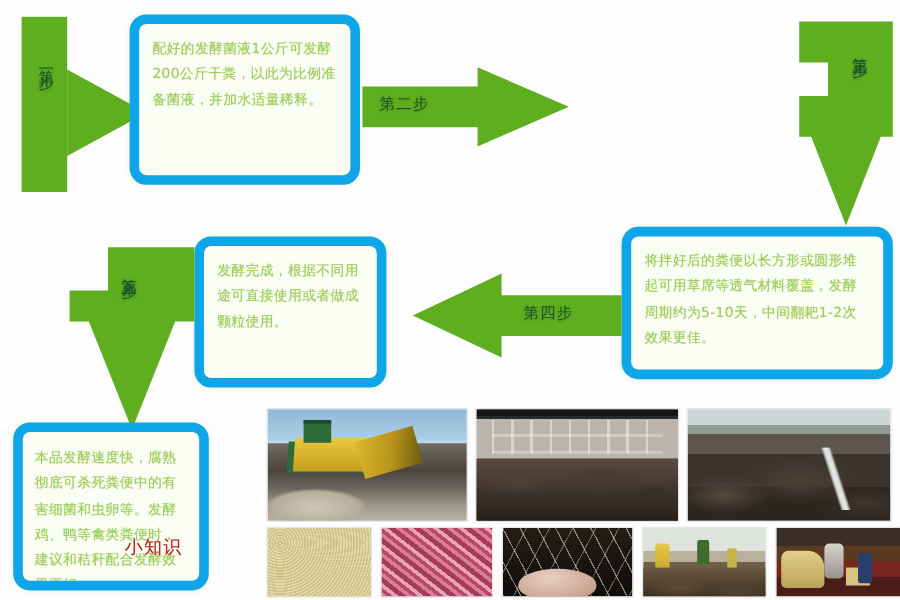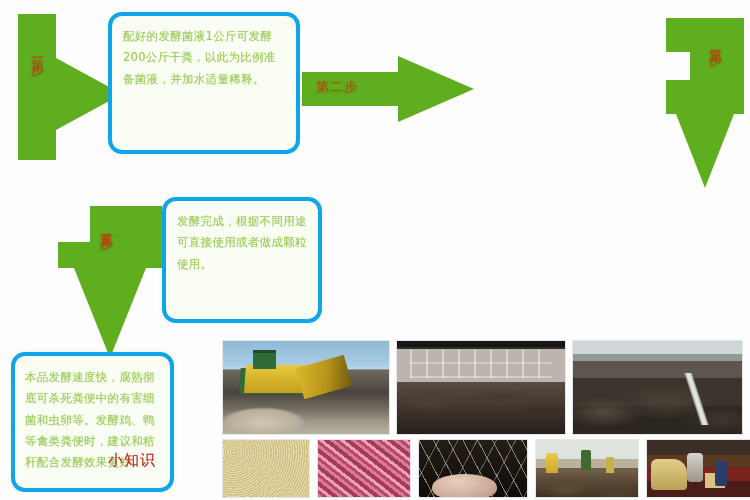--- a/index.html
+++ b/index.html
@@ -9,21 +9,21 @@
     font-family:"DejaVu Sans","Liberation Sans",sans-serif;
     overflow:hidden;
     position:relative;
     background:#fdfdfd;
   }
   #stage{ position:absolute; inset:0; width:750px; height:500px; }
 
   
   .box{
     position:absolute;
-    border:4px solid #0ea5e9;
+    border:8px solid #0ea5e9;
     border-radius:14px;
     background:#fafdf4;
     box-shadow:0 0 4px rgba(140,190,70,.18);
   }
   .box .inner{
     position:absolute; inset:0;
     padding:10px 11px;
     color:#8dc63f;
     font-size:11.5px;
     line-height:1.85;
@@ -55,21 +55,21 @@
   .arrow{ position:absolute; }
   #arrow1{ left:18px;  top:14px;  width:104px; height:146px; }
   #arrow2{ left:302px; top:56px;  width:172px; height:66px;  }
   #arrow3{ left:666px; top:18px;  width:78px;  height:170px; }
   #arrow4{ left:344px; top:228px; width:174px; height:70px;  }
   #arrow5{ left:58px;  top:206px; width:104px; height:152px; }
 
   .arrow svg{ display:block; width:100%; height:100%; overflow:visible; }
   .arrow-label{
     position:absolute;
-    color:#c2410c;
+    color:#14532d;
     font-size:13px;
     letter-spacing:1px;
     text-shadow:0 1px 2px rgba(70,120,20,.55);
     white-space:nowrap;
     pointer-events:none;
   }
   .arrow-label.vert{
     writing-mode:vertical-rl;
     text-orientation:upright;
     letter-spacing:2px;
@@ -224,21 +224,30 @@
   </div>
 
 
   <div class="arrow" id="arrow3">
     <svg viewBox="0 0 78 170" preserveAspectRatio="none" aria-hidden="true">
       <polygon fill="#5fae1f" points="0,0 78,0 78,96 68,96 39,170 10,96 0,96 0,62 24,62 24,34 0,34"></polygon>
     </svg>
     <span class="arrow-label vert">第三步</span>
   </div>
 
-
+  <div class="box tint" id="box3">
+    <div class="inner">将拌好后的粪便以长方形或圆形堆起可用草席等透气材料覆盖，发酵周期约为5-10天，中间翻耙1-2次效果更佳。</div>
+  </div>
+
+  <div class="arrow" id="arrow4">
+    <svg viewBox="0 0 174 70" preserveAspectRatio="none" aria-hidden="true">
+      <polygon fill="#5fae1f" points="174,18 74,18 74,0 0,35 74,70 74,52 174,52"></polygon>
+    </svg>
+    <span class="arrow-label">第四步</span>
+  </div>
 
   <div class="box tint" id="box4">
     <div class="inner">发酵完成，根据不同用途可直接使用或者做成颗粒使用。</div>
   </div>
 
   <div class="arrow" id="arrow5">
     <svg viewBox="0 0 104 152" preserveAspectRatio="none" aria-hidden="true">
       <polygon fill="#5fae1f" points="32,0 104,0 104,62 88,62 52,152 16,62 0,62 0,36 32,36"></polygon>
     </svg>
     <span class="arrow-label vert">第五步</span>

